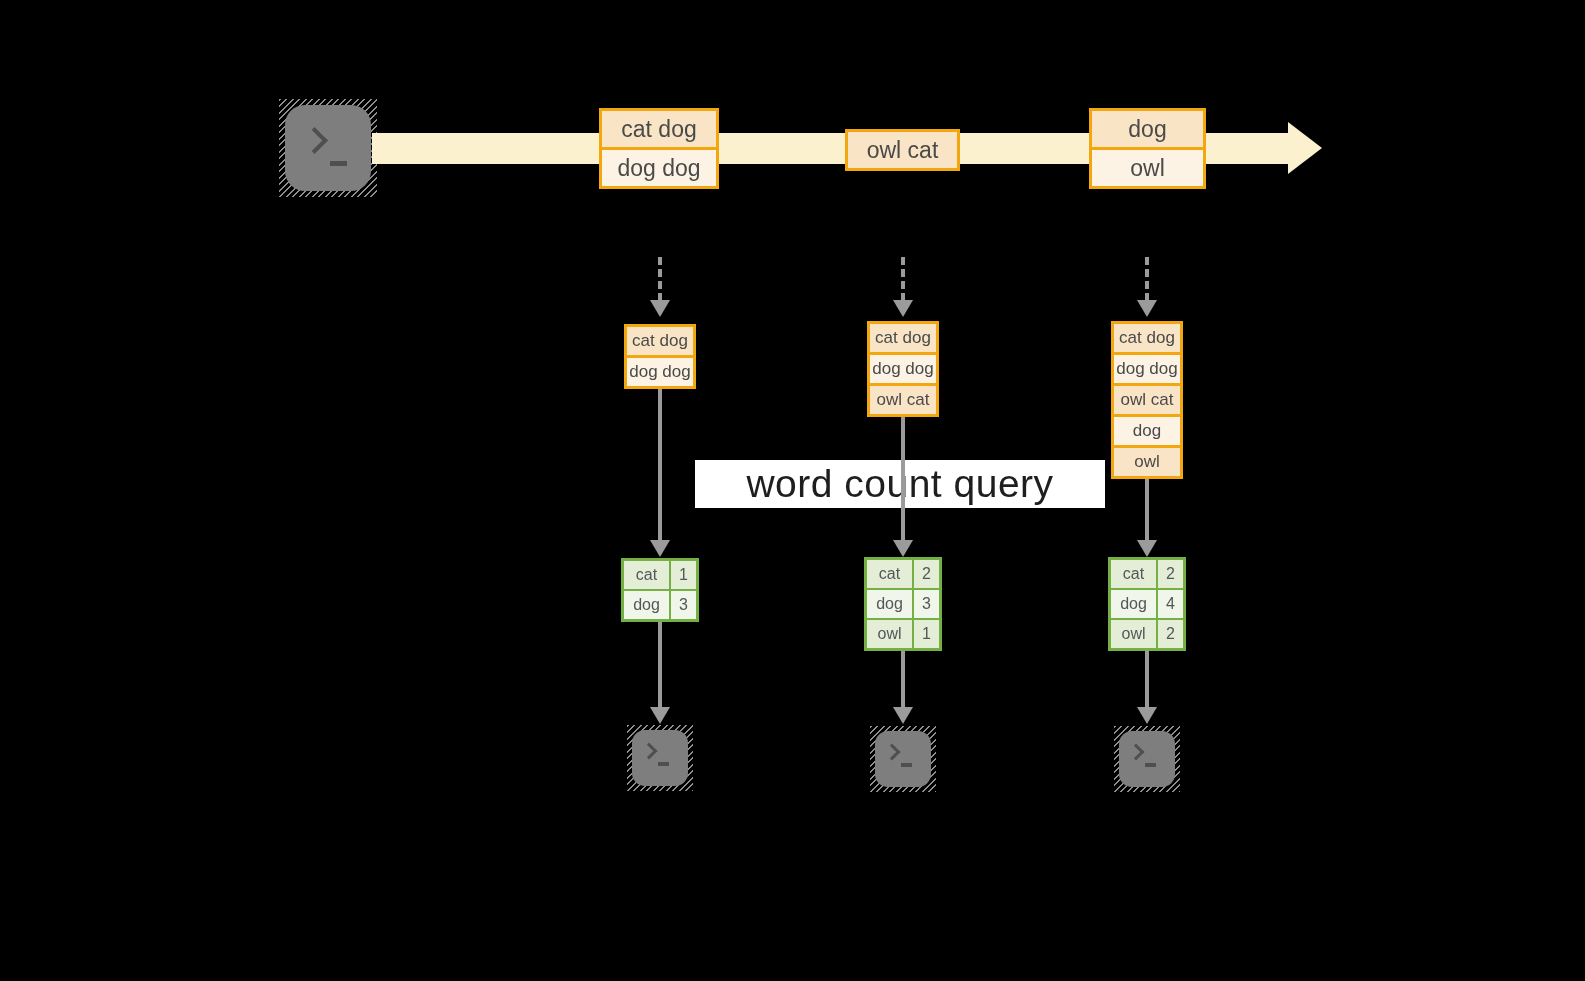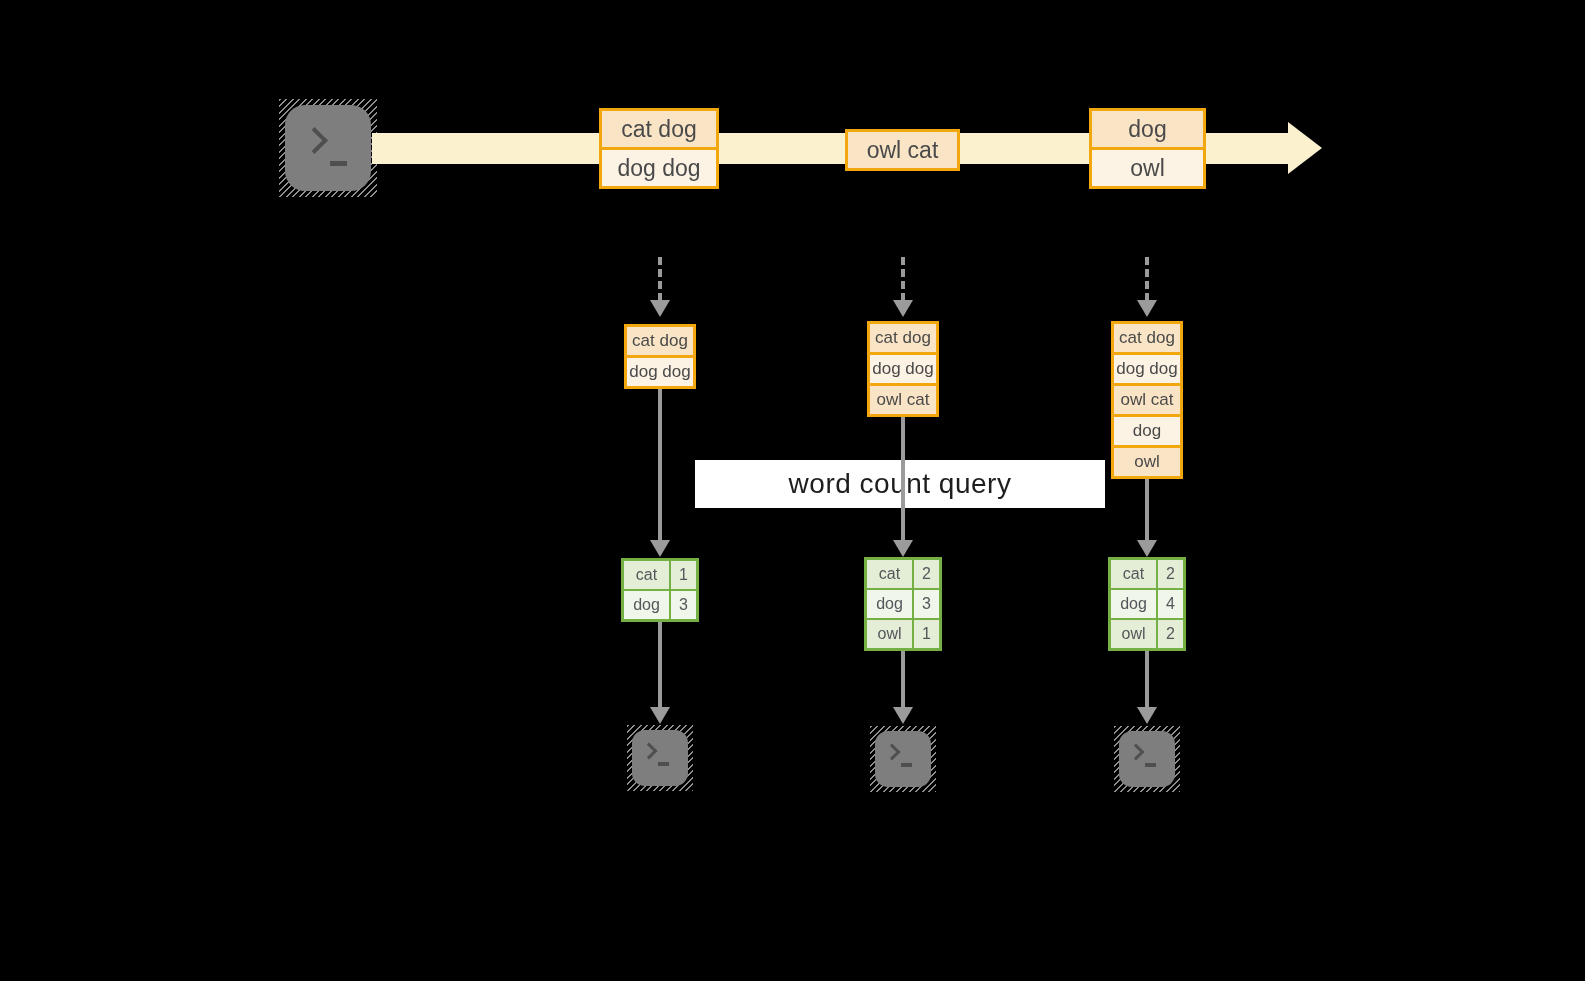--- a/index.html
+++ b/index.html
@@ -34,21 +34,21 @@
   
   .stack{position:absolute;width:66px;border:3px solid #F1A70D;z-index:5;}
   .srow{height:28px;line-height:28px;font-size:17px;color:#4A4A4A;text-align:center;}
   .srow + .srow{border-top:3px solid #F1A70D;}
   .srow:nth-child(odd){background:#FAE4C6;}
   .srow:nth-child(even){background:#FDF3E5;}
   
   .vline{position:absolute;width:4px;background:#9B9B9B;z-index:6;}
   
   .qlabel{position:absolute;left:695px;top:460px;width:410px;height:48px;background:#FFFFFF;z-index:4;
-    font-size:28px;font-weight:300;color:#1E1E1E;text-align:center;line-height:47px;letter-spacing:.5px;}
+    font-size:39px;font-weight:300;color:#1E1E1E;text-align:center;line-height:47px;letter-spacing:.5px;}
   
   .gtable{position:absolute;border:3px solid #74B043;z-index:5;}
   .grow{display:flex;align-items:flex-end;}
   .grow + .grow{border-top:2px solid #74B043;}
   .gword{width:45px;height:28px;line-height:28px;text-align:center;font-size:16px;color:#54575A;}
   .gnum{width:25px;height:28px;line-height:28px;text-align:center;font-size:16px;color:#54575A;border-left:2px solid #74B043;}
   .grow:nth-child(odd) .gword,.grow:nth-child(odd) .gnum{background:#E4EED7;}
   .grow:nth-child(even) .gword,.grow:nth-child(even) .gnum{background:#F1F6EA;}
 </style>
 </head>

